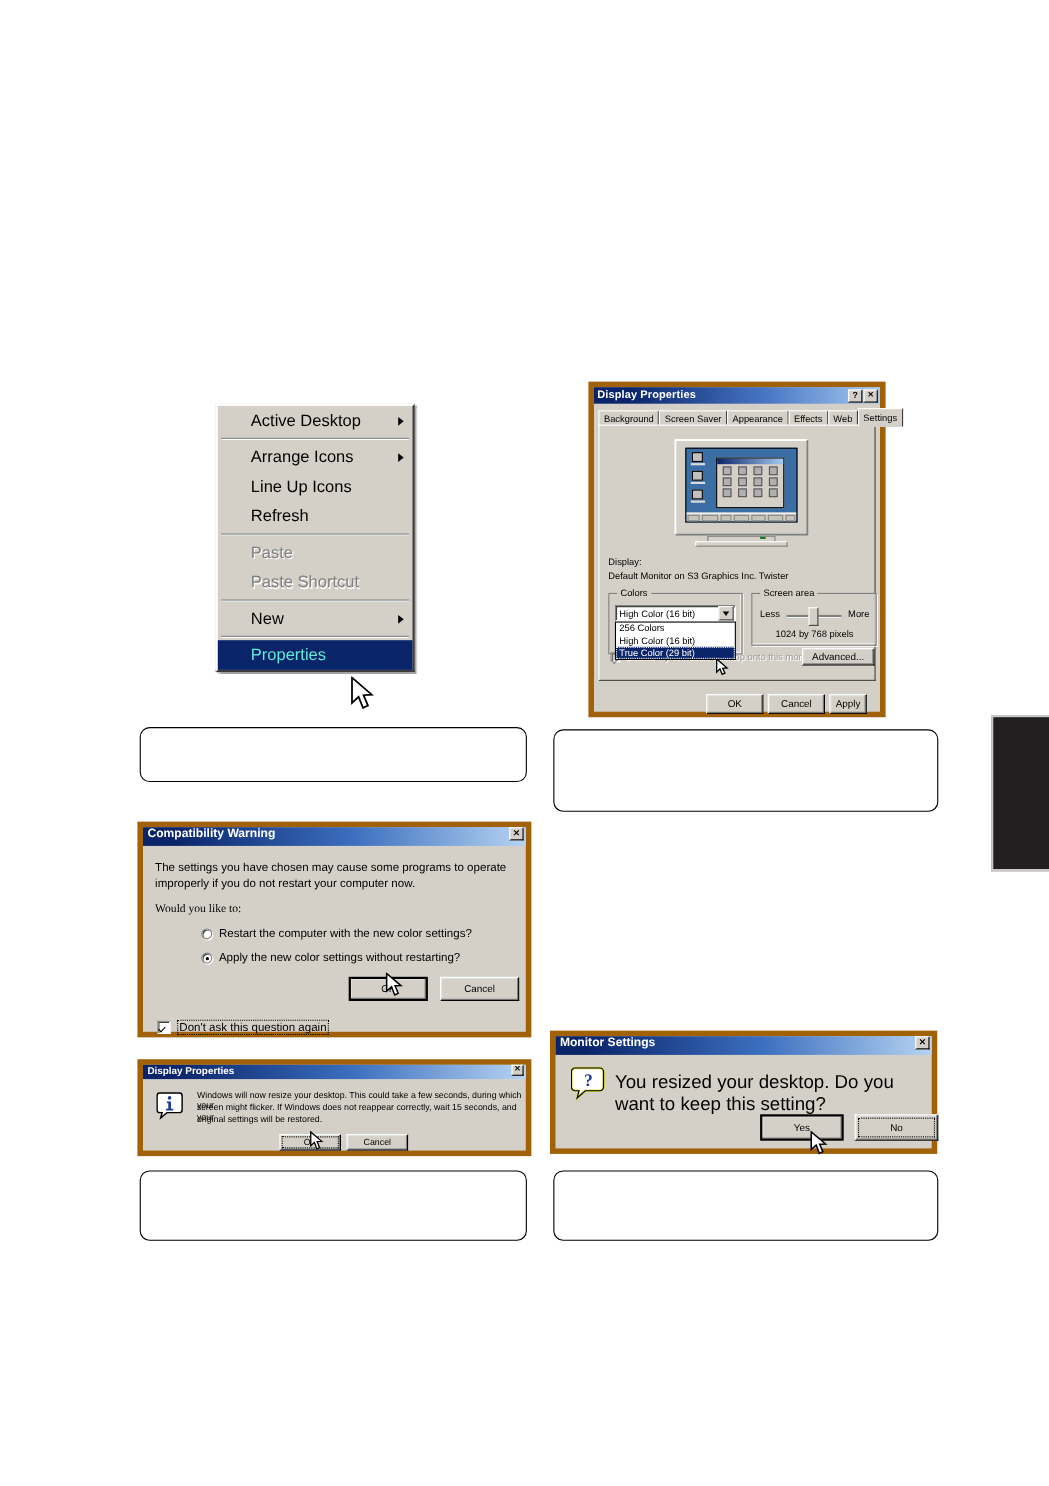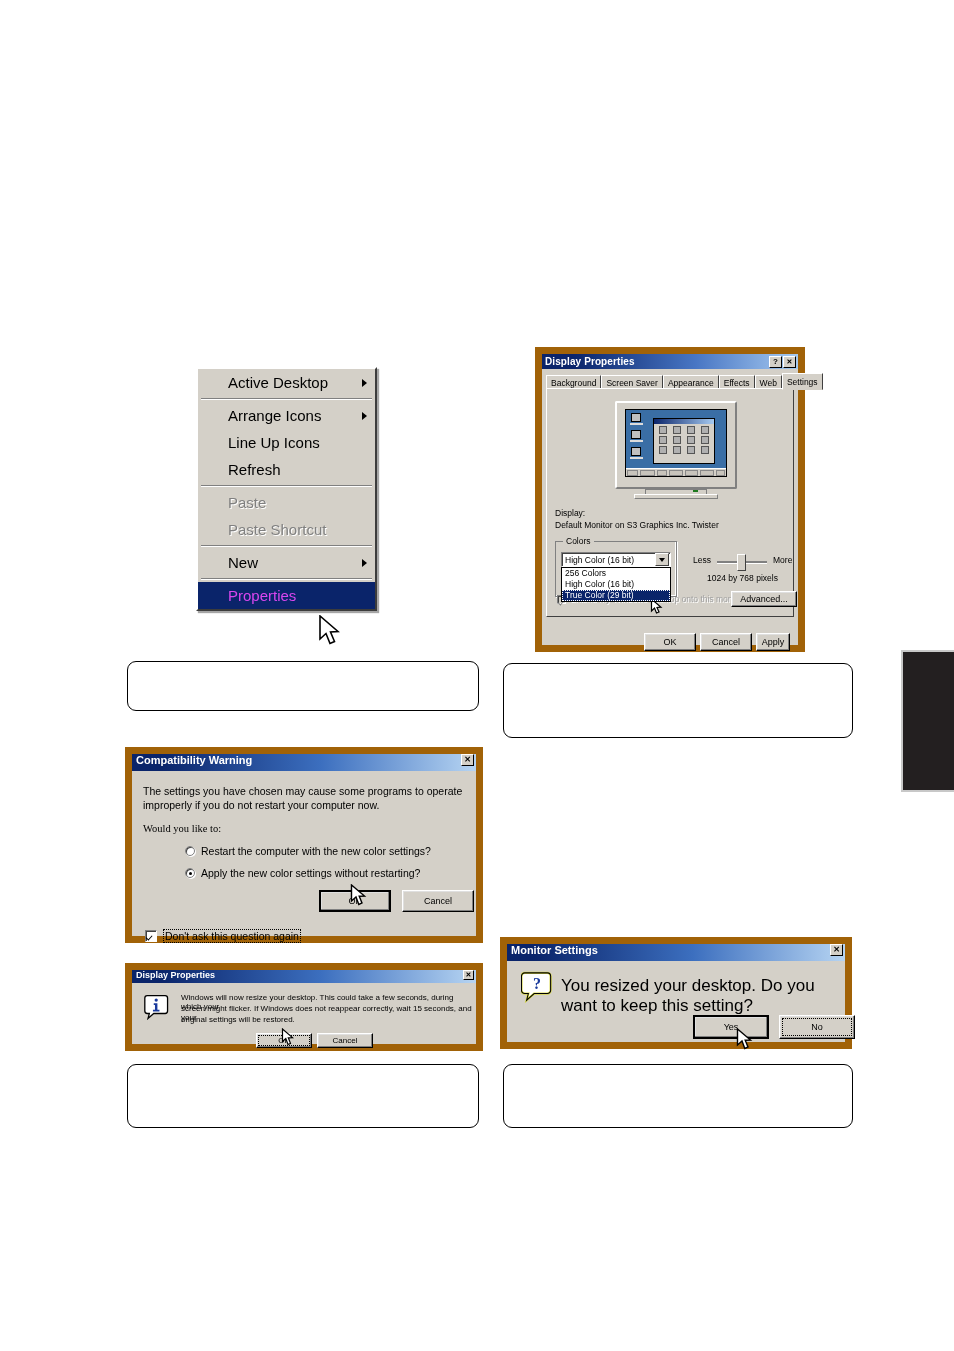--- a/index.html
+++ b/index.html
@@ -13,21 +13,21 @@
     position: relative;
     font-family: "Liberation Sans", sans-serif;
     overflow: hidden;
   }
   .page { position: absolute; inset: 0; }
 
   
   .win {
     position: absolute;
     background: #d4d0c8;
-    border: 7px solid #a16207;
+    border: 5px solid #a16207;
     box-sizing: border-box;
   }
   .titlebar {
     height: 15px;
     background: linear-gradient(to right, #0a246a 0%, #0a246a 12%, #4876c4 60%, #a6caf0 100%);
     display: flex;
     align-items: center;
     padding: 0 2px 0 3px;
     box-sizing: border-box;
   }
@@ -93,21 +93,21 @@
     height: 27px;
     display: flex;
     align-items: center;
     padding: 0 8px 0 30px;
     font-size: 15px;
     color: #000;
     position: relative;
     box-sizing: border-box;
   }
   .cm-item.disabled { color: #808080; text-shadow: 1px 1px 0 #ffffff; }
-  .cm-item.selected { background: #0a246a; color: #d946ef; justify-content: flex-end; }
+  .cm-item.selected { background: #0a246a; color: #5eead4; justify-content: flex-end; }
   .cm-item .cm-label { flex: 1; white-space: nowrap; }
   .cm-arrow {
     width: 0; height: 0;
     border-top: 4px solid transparent;
     border-bottom: 4px solid transparent;
     border-left: 5px solid #000;
     margin-left: 6px;
   }
   .cm-sep {
     height: 1px;
@@ -483,20 +483,23 @@
         <span class="combo-btn">
             <i class="caret"></i>
           </span>
       </div>
       <div class="droplist" style="left:14px; top:178px; width:110px;">
         <div class="opt">256 Colors</div>
         <div class="opt">High Color (16 bit)</div>
         <div class="opt selected">True Color (29 bit)</div>
       </div>
 
+      <div class="groupbox" style="left:138px; top:152px; width:114px; height:48px;">
+        <span class="gb-title">Screen area</span>
+      </div>
       <div class="dp-label" style="left:146px; top:166px;">Less</div>
       <div class="dp-label" style="left:226px; top:166px;">More</div>
       <div class="slider-track" style="left:170px; top:172px; width:50px;"></div>
       <div class="slider-thumb" style="left:190px; top:165px;"></div>
       <div class="dp-label" style="left:160px; top:184px;">1024 by 768 pixels</div>
 
       <div style="position:absolute; left:10px; top:205px; display:flex; align-items:center; gap:4px;">
         <span class="chk-box grey checked"></span>
         <span style="font-size:8.5px; color:#a0a0a0; text-shadow:1px 1px 0 #ffffff; white-space:nowrap;">Extend my Windows desktop onto this monitor.</span>
       </div>

